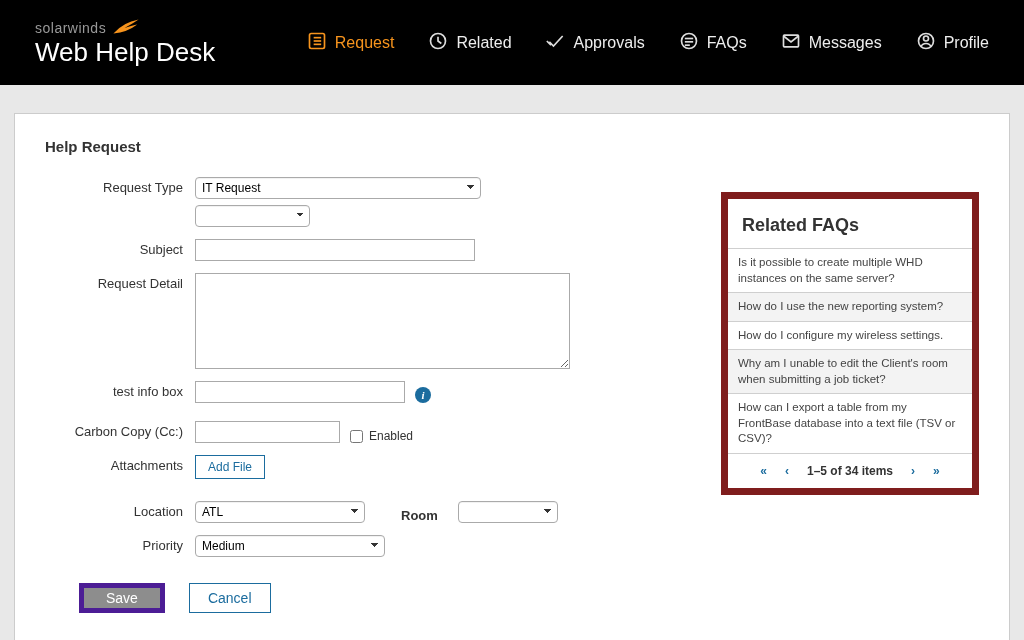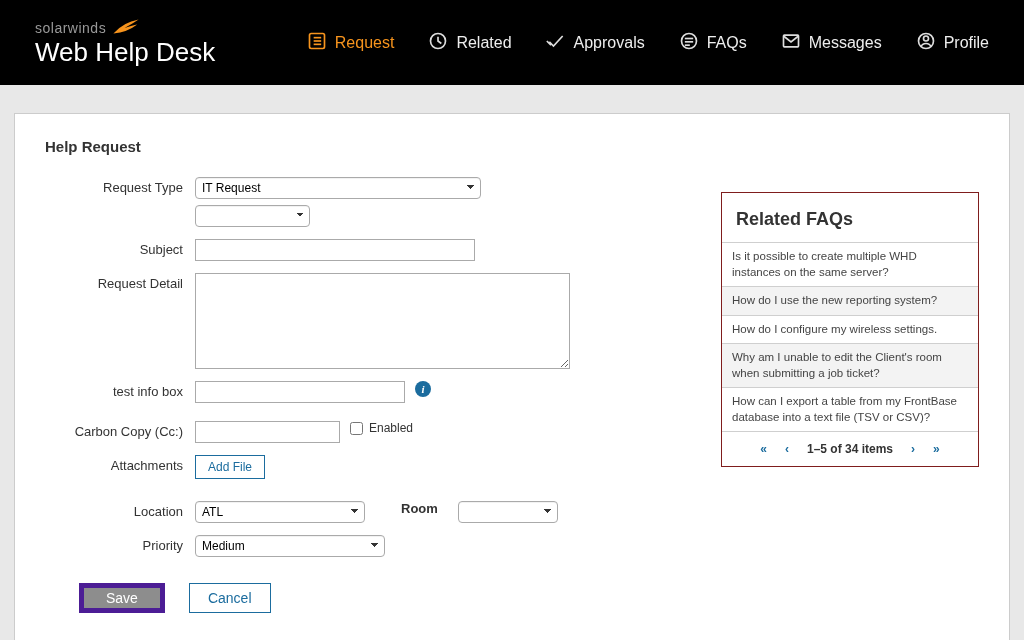--- a/index.html
+++ b/index.html
@@ -36,21 +36,21 @@
   }
   .page-title { font-size: 15px; font-weight: bold; color: #333; margin-bottom: 22px; }
   
   .form-area { flex: 1; }
   .form-row { display: flex; align-items: flex-start; margin-bottom: 12px; }
   .form-row.tight { margin-bottom: 6px; }
   .form-label {
     width: 150px; text-align: right; padding-right: 12px; padding-top: 3px;
     font-size: 13px; color: #333; font-weight: 400;
   }
-  .form-controls { display: flex; align-items: flex-start; gap: 10px; flex: 1; }
+  .form-controls { display: flex; align-items: flex-end; gap: 10px; flex: 1; }
   
   select {
     background: #fff; border: 1px solid #aaa; border-radius: 4px;
     font-size: 12px; padding: 2px 22px 2px 6px; height: 22px;
     appearance: none; -webkit-appearance: none;
     background-image: linear-gradient(45deg, transparent 50%, #333 50%), linear-gradient(135deg, #333 50%, transparent 50%);
     background-position: right 9px top 7px, right 5px top 7px;
     background-size: 4px 4px, 4px 4px;
     background-repeat: no-repeat;
     box-shadow: 0 1px 0 rgba(0,0,0,0.05) inset;
@@ -88,21 +88,21 @@
   }
   
   .inline-label { font-size: 13px; color: #333; font-weight: 600; padding: 0 10px 0 26px; }
   
   .action-row { display: flex; gap: 24px; margin-top: 26px; margin-left: 34px; }
   .btn { height: 30px; padding: 0 22px; font-size: 14px; cursor: pointer; }
   .btn-save { background: #8d8d8d; color: #fff; border: 5px solid #4c1d95; }
   .btn-cancel { background: #fff; color: #1b6c9e; border: 1px solid #1b6c9e; padding: 0 18px; }
   
   .faq-panel {
-    width: 258px; border: 1px solid #7f1d1d; margin-top: 54px; background: #fff;
+    width: 258px; border: 7px solid #7f1d1d; margin-top: 54px; background: #fff;
   }
   .faq-title { font-size: 18px; font-weight: bold; color: #333; padding: 16px 14px 12px 14px; }
   .faq-list { border-top: 1px solid #cfcfcf; }
   .faq-item {
     padding: 6px 10px; font-size: 11.5px; color: #444; line-height: 1.35;
     border-bottom: 1px solid #cfcfcf; cursor: pointer;
   }
   .faq-item:nth-child(even) { background: #f3f3f3; }
   .faq-pager {
     display: flex; align-items: center; justify-content: center; gap: 18px;

